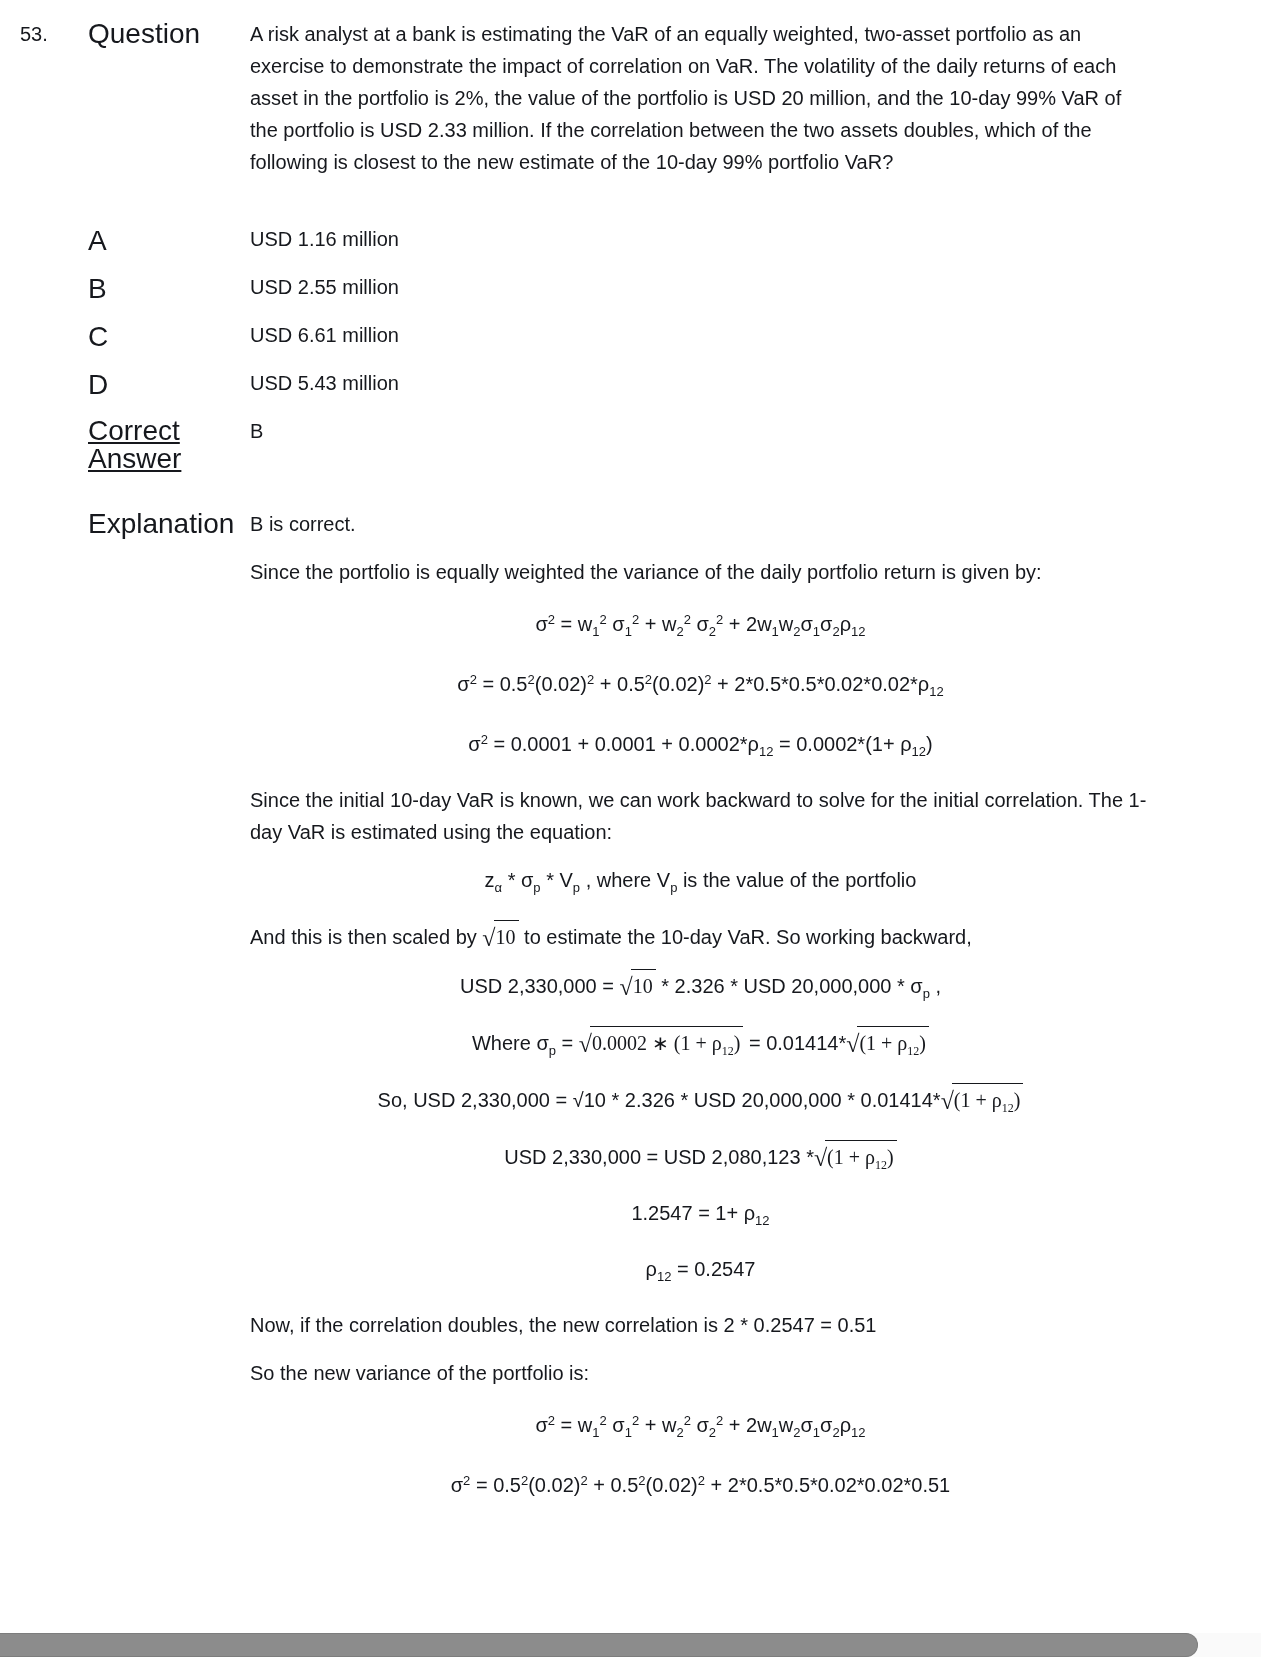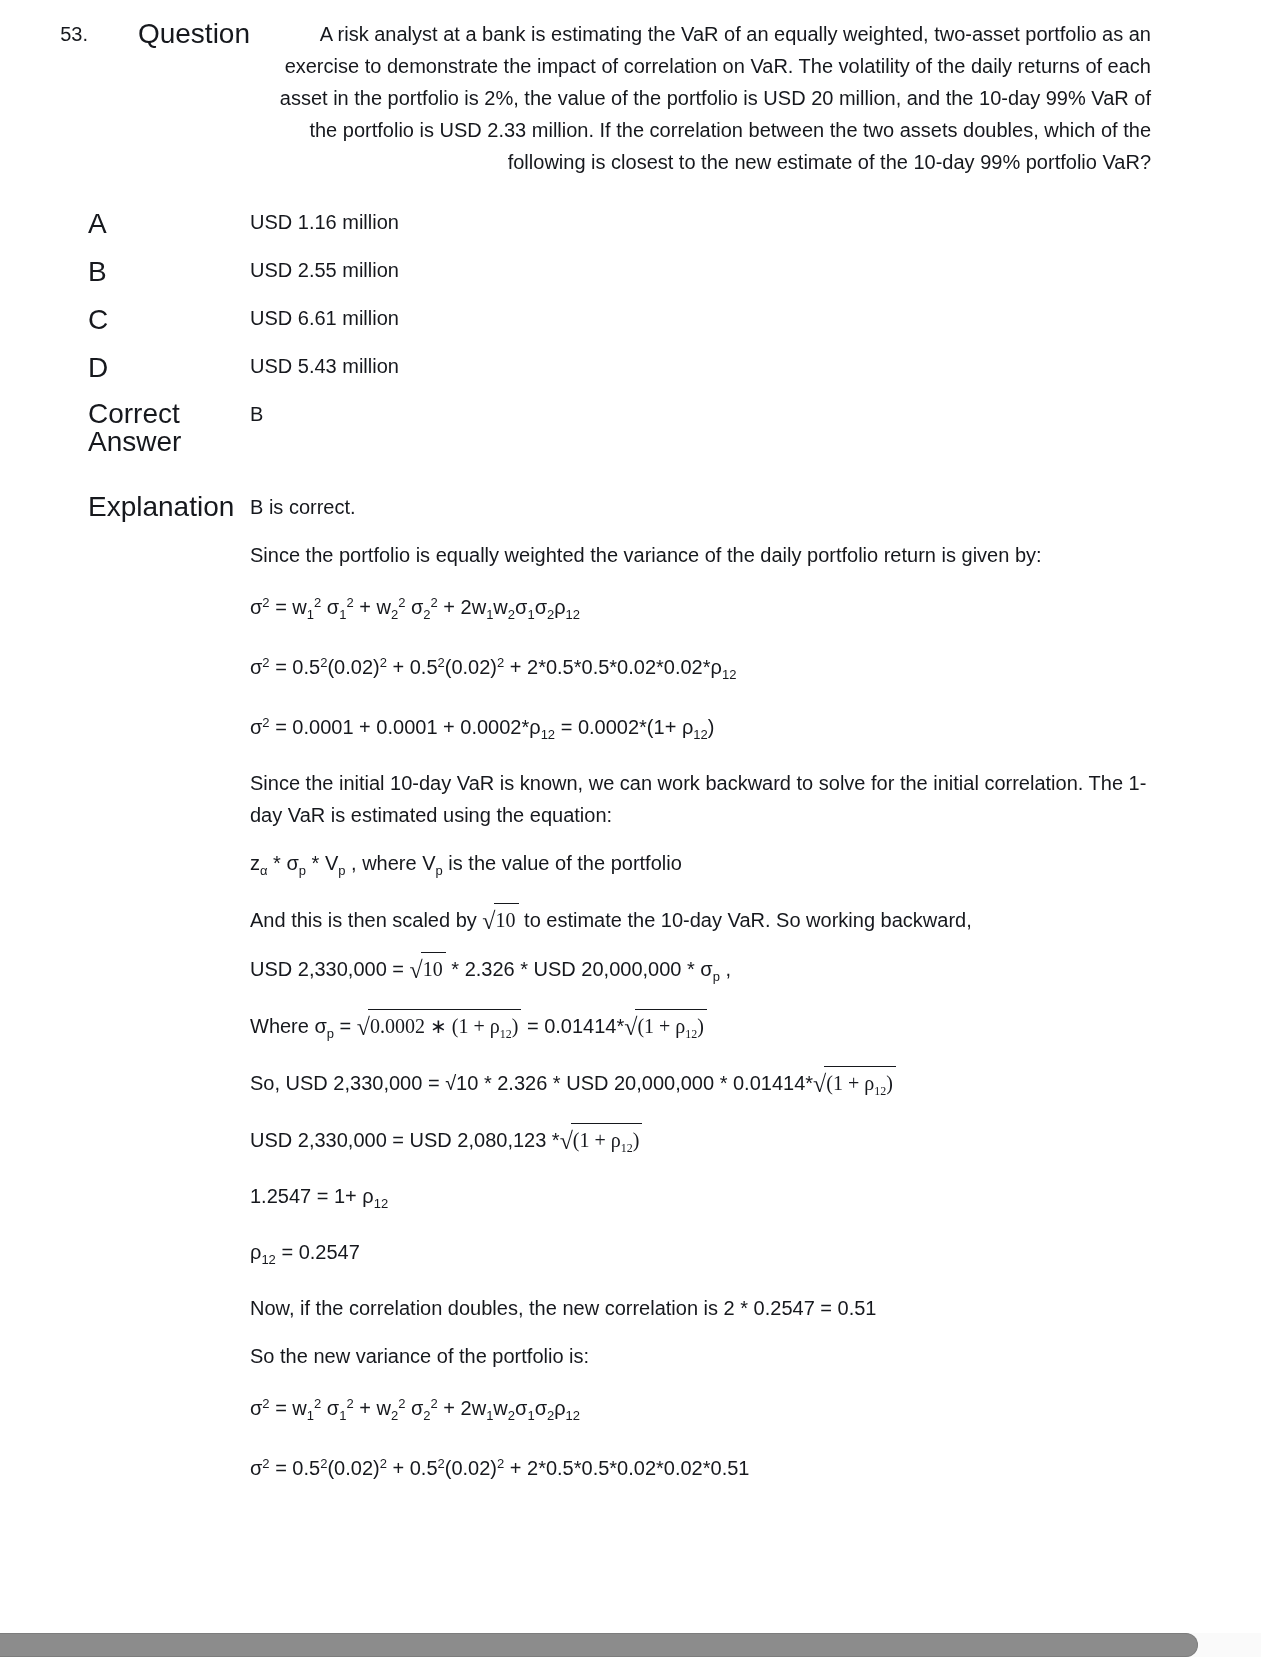--- a/index.html
+++ b/index.html
@@ -8,29 +8,29 @@
     background:#ffffff;
     font-family:"Liberation Sans", sans-serif;
     color:#16181d;
     position:relative;
     overflow:hidden;
   }
   .page { padding:18px 110px 0 20px; }
   .row { display:grid; grid-template-columns:68px 162px 1fr; }
   .num { font-size:20px; line-height:32px; }
   .lbl { font-size:28px; line-height:28px; padding-top:2px; }
-  .prewrap { white-space:pre-line; }
+  .prewrap { white-space:pre-line;text-decoration:underline; }
   .content { font-size:20px; line-height:32px; }
-  .question-row { margin-bottom:28px;text-align:right; }
+  .question-row { margin-bottom:45px; }
   .opt-row { margin-bottom:14px; }
   .opt-row .content, .opt-row .lbl { line-height:32px; }
   .answer-row { margin-top:6px; margin-bottom:35px; }
   .explain-row .lbl { line-height:32px; padding-top:0; }
   .blk { margin-bottom:16px; }
-  .blk.f { white-space:nowrap; }
+  .blk.f { white-space:nowrap;text-align:center; }
   sub { font-size:13px; vertical-align:-5px; letter-spacing:0; }
   sup { font-size:13px; vertical-align:7px; }
   .rad { display:inline; white-space:nowrap; }
   .rad-sign {
     display:inline-block;
     font-family:"Liberation Serif", serif;
     font-size:24px; line-height:1;
     vertical-align:-2px;
   }
   .rad-body {

